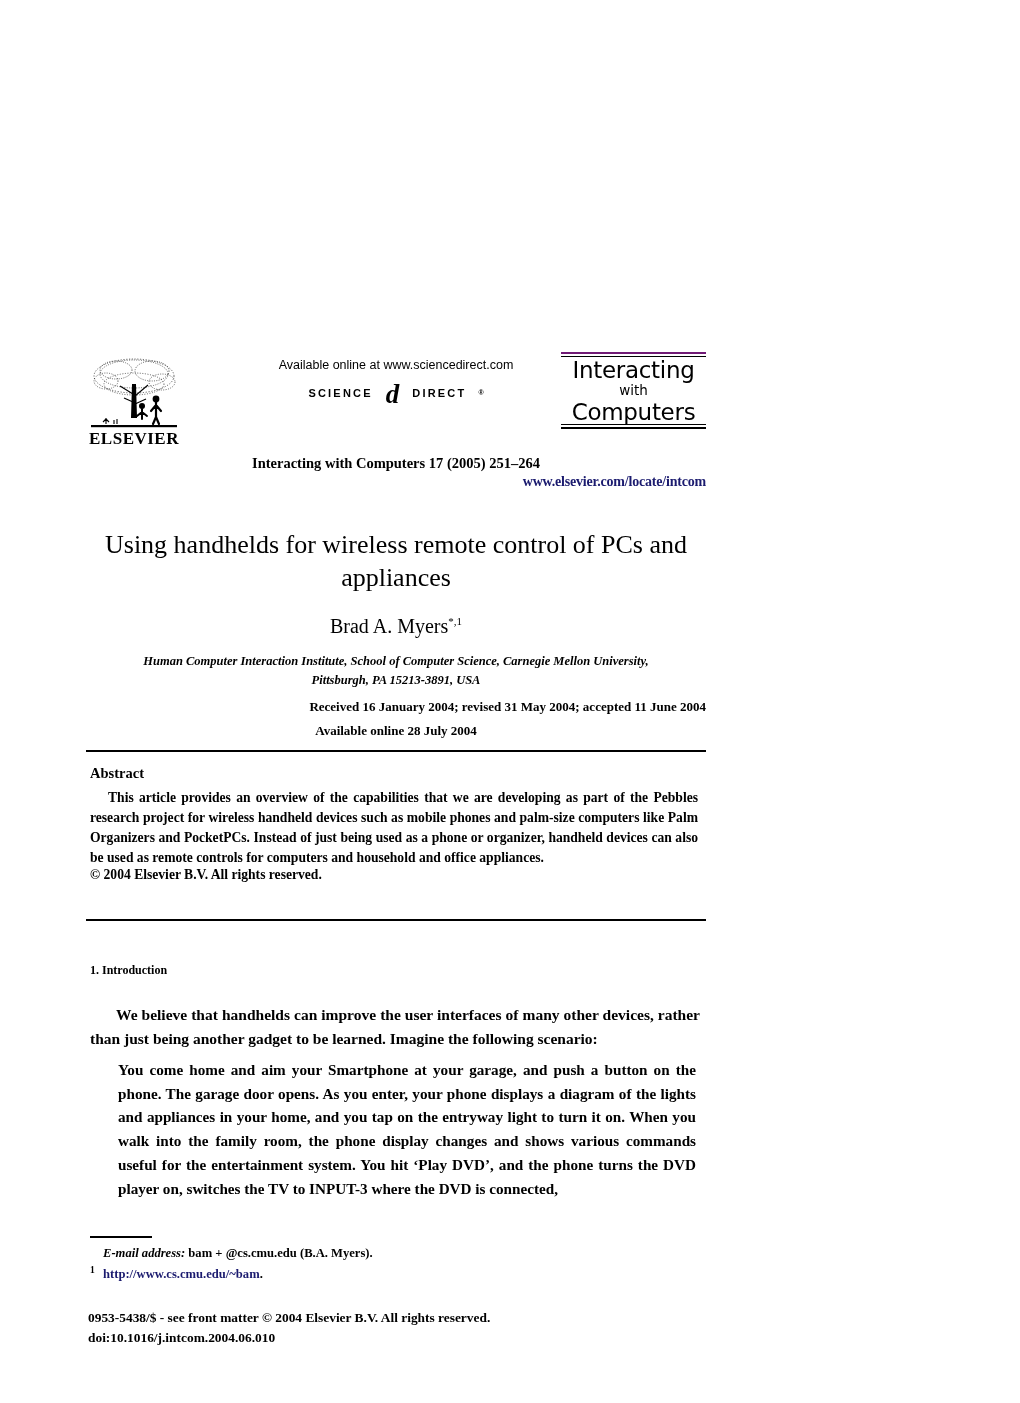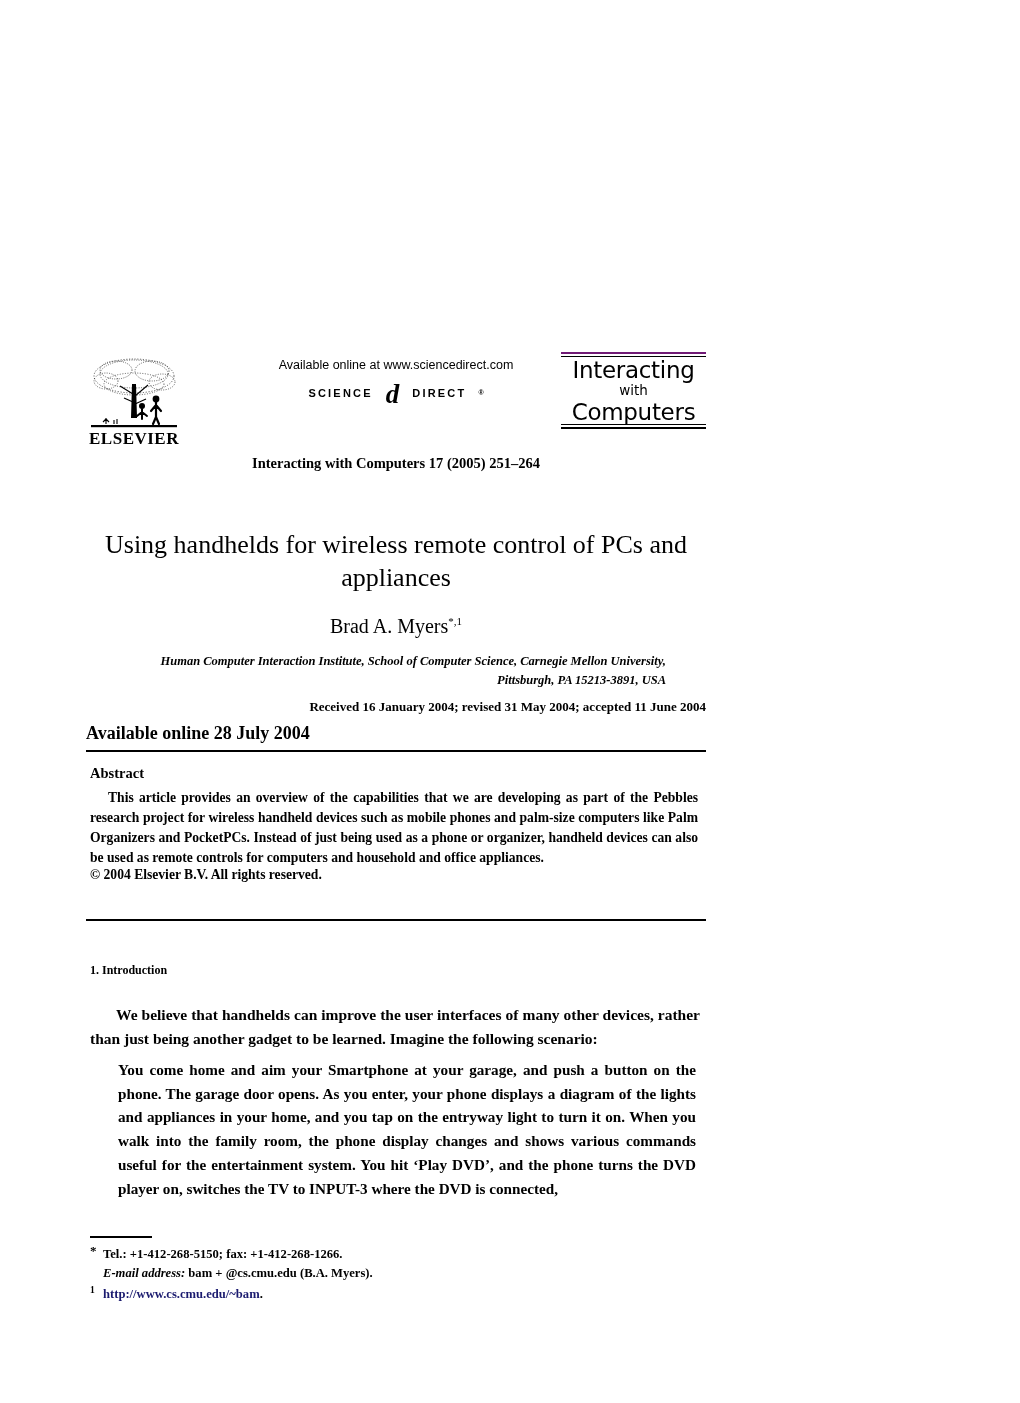--- a/index.html
+++ b/index.html
@@ -190,21 +190,21 @@
   }
   .author sup {
     font-size: 11px;
     vertical-align: super;
   }
   .affiliation {
     position: absolute;
     left: 126px;
     top: 652px;
     width: 540px;
-    text-align: right;
+    text-align: center;
     font-family: "Liberation Serif", "DejaVu Serif", serif;
     font-size: 12.5px;
     font-weight: bold;
     font-style: italic;
     line-height: 1.48;
     color: #000;
   }
   .dates {
     position: absolute;
     left: 86px;
@@ -214,23 +214,23 @@
     font-family: "Liberation Serif", "DejaVu Serif", serif;
     font-size: 13px;
     font-weight: bold;
     color: #000;
   }
   .online {
     position: absolute;
     left: 86px;
     top: 723px;
     width: 620px;
-    text-align: left;
-    font-family: "Liberation Serif", "DejaVu Serif", serif;
-    font-size: 18px;
+    text-align: center;
+    font-family: "Liberation Serif", "DejaVu Serif", serif;
+    font-size: 13px;
     font-weight: bold;
     color: #000;
   }
 
   
   .rule-top {
     position: absolute;
     left: 86px;
     top: 750px;
     width: 620px;
@@ -430,20 +430,21 @@
     </div>
 
     <div class="journal-mast">
       <div class="jm-line1">Interacting</div>
       <div class="jm-line2">with</div>
       <div class="jm-line3">Computers</div>
     </div>
   </div>
 
   <div class="journal-cite">Interacting with Computers 17 (2005) 251–264</div>
+  <div class="journal-url">www.elsevier.com/locate/intcom</div>
 
   <div class="title">Using handhelds for wireless remote control of PCs and appliances</div>
 
   <div class="author">
     <span>Brad A. Myers</span><sup>*,1</sup>
   </div>
 
   <div class="affiliation">
     <span>Human Computer Interaction Institute, School of Computer Science, Carnegie Mellon University,</span>
     <span>Pittsburgh, PA 15213-3891, USA</span>
@@ -462,25 +463,26 @@
 
   <div class="rule-bottom"></div>
 
   <div class="section-head">1. Introduction</div>
   <div class="para-1">We believe that handhelds can improve the user interfaces of many other devices, rather than just being another gadget to be learned. Imagine the following scenario:</div>
   <div class="quote-block">You come home and aim your Smartphone at your garage, and push a button on the phone. The garage door opens. As you enter, your phone displays a diagram of the lights and appliances in your home, and you tap on the entryway light to turn it on. When you walk into the family room, the phone display changes and shows various commands useful for the entertainment system. You hit ‘Play DVD’, and the phone turns the DVD player on, switches the TV to INPUT-3 where the DVD is connected,</div>
 
   <div class="foot-rule"></div>
 
   <div class="footnotes">
-    <div class="fn-row">
-      <span class="fn-mark star">*</span><span>Tel.: +1-412-268-5150; fax: +1-412-268-1266.</span>
-    </div>
     <div class="fn-row">
       <span class="fn-indent"></span><i>E-mail address:</i><span> bam + @cs.cmu.edu (B.A. Myers).</span>
     </div>
     <div class="fn-row">
       <span class="fn-mark">1</span><span class="fn-link">http://www.cs.cmu.edu/~bam</span><span>.</span>
     </div>
   </div>
 
+  <div class="colophon">
+    <div>0953-5438/$ - see front matter © 2004 Elsevier B.V. All rights reserved.</div>
+    <div>doi:10.1016/j.intcom.2004.06.010</div>
+  </div>
 
 </div>
 
 </body></html>

